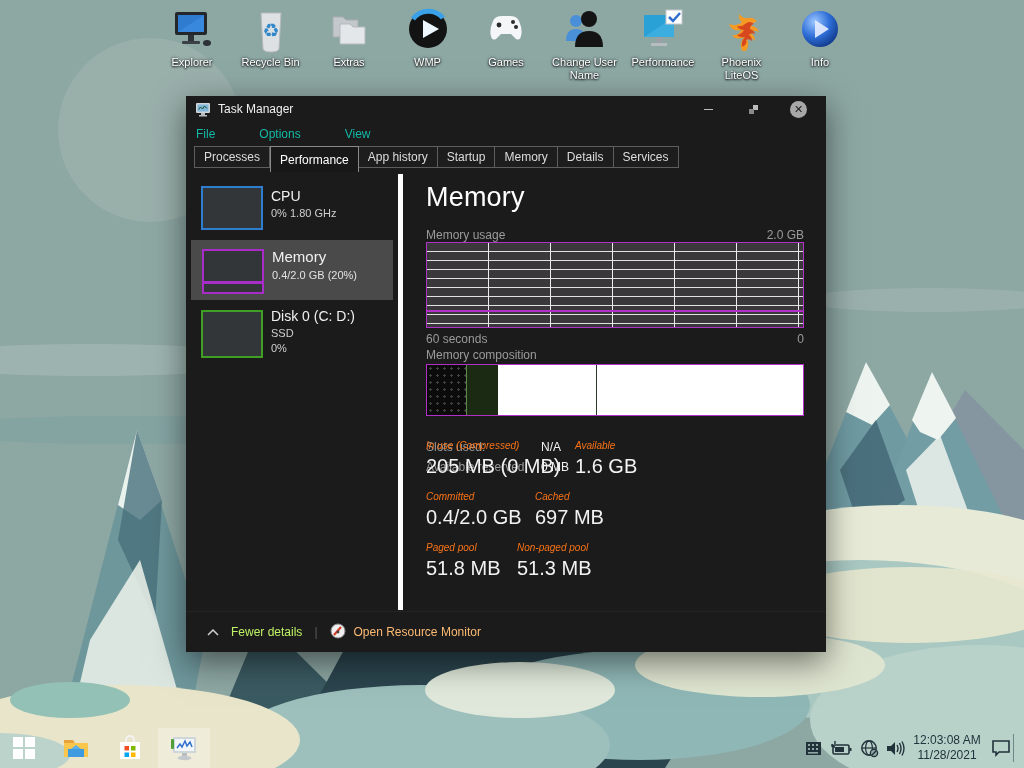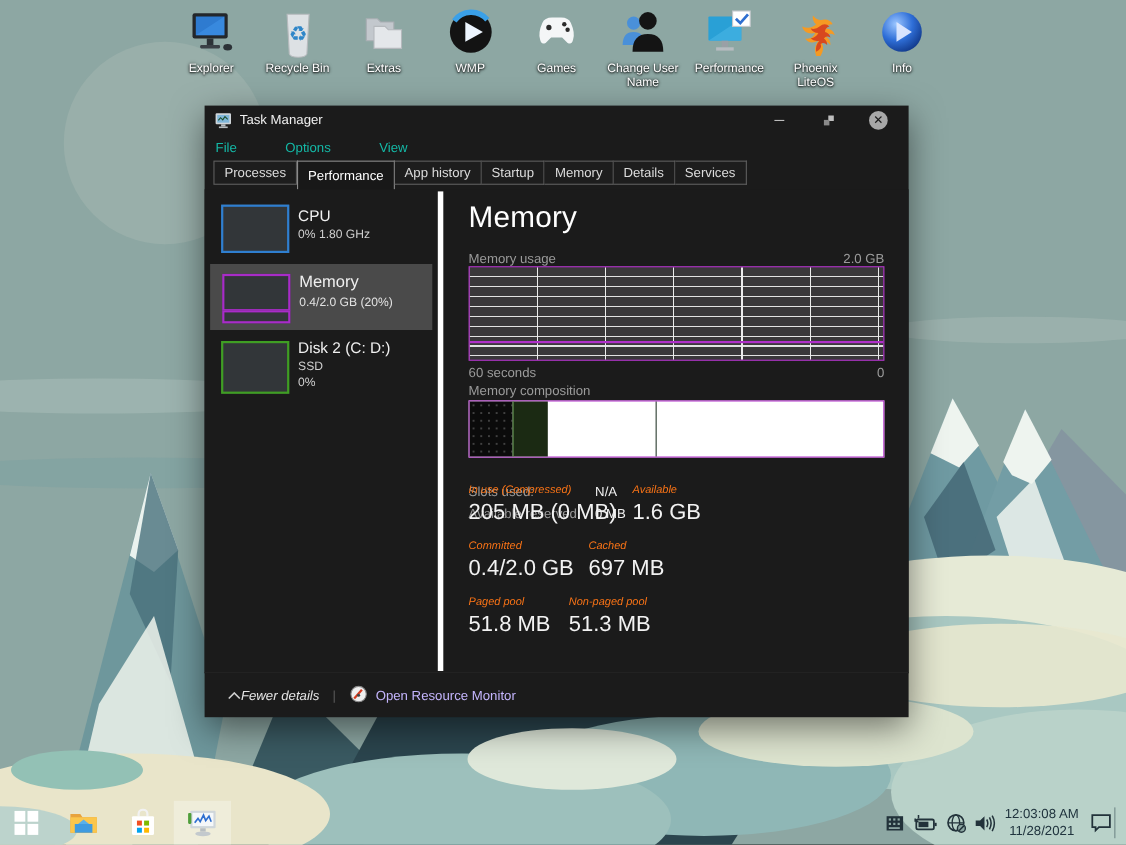--- a/index.html
+++ b/index.html
@@ -92,23 +92,23 @@
   #st-paged{left:0;top:102px;}
   #st-nonpaged{left:91px;top:102px;}
   #st-right{left:217px;top:2px;font-size:12px;}
   #st-right .kv{display:flex;margin-bottom:6px;}
   #st-right .lab{width:115px;color:#9b9b9b;}
   #st-right .val{color:#f2f2f2;}
 
   .footer{position:absolute;left:0;bottom:0;right:0;height:40px;border-top:1px solid #242424;
     display:flex;align-items:center;}
   .chev{margin-left:21px;display:inline-flex;}
-  .fewer{color:#e5e5e5;font-style:italic;}
+  .fewer{margin-left:12px;color:#bef264;}
   .fdiv{margin:0 12px;color:#5a5a5a;}
-  .rm-label{margin-left:8px;color:#c4b5fd;}
+  .rm-label{margin-left:8px;color:#fdba74;}
 
   
   #taskbar{position:absolute;left:0;bottom:0;width:929px;height:40px;}
   .tb-cell{position:absolute;top:0;width:48px;height:40px;display:flex;align-items:center;justify-content:center;}
   #tb-start{left:0;}
   #tb-explorer{left:52px;}
   #tb-store{left:106px;}
   #tb-taskmgr{left:158px;width:52px;background:rgba(255,255,255,.30);}
   .tray-ic{position:absolute;top:0;height:40px;display:flex;align-items:center;justify-content:center;width:26px;}
   #tr-kbd{left:800px;}
@@ -322,21 +322,21 @@
           <div class="side-sub">0% 1.80 GHz</div>
         </div>
         <div class="side-item" id="si-mem">
           <div class="side-thumb t-main" style="border-color: rgb(168, 44, 200);"></div>
           <div class="side-thumb t-bar" style="border-color: rgb(168, 44, 200);"></div>
           <div class="side-title">Memory</div>
           <div class="side-sub">0.4/2.0 GB (20%)</div>
         </div>
         <div class="side-item" id="si-disk">
           <div class="side-thumb" style="border-color: rgb(63, 158, 35);"></div>
-          <div class="side-title">Disk 2 (C: D:)</div>
+          <div class="side-title">Disk 0 (C: D:)</div>
           <div class="side-sub l1">SSD</div>
           <div class="side-sub l2">0%</div>
         </div>
       </div>
       <div class="vscroll"></div>
 
       <div class="main">
         <div class="mem-title">Memory</div>
         <div class="row-label" id="usage-label">Memory usage</div>
         <div class="row-label" id="scale-max">2.0 GB</div>

